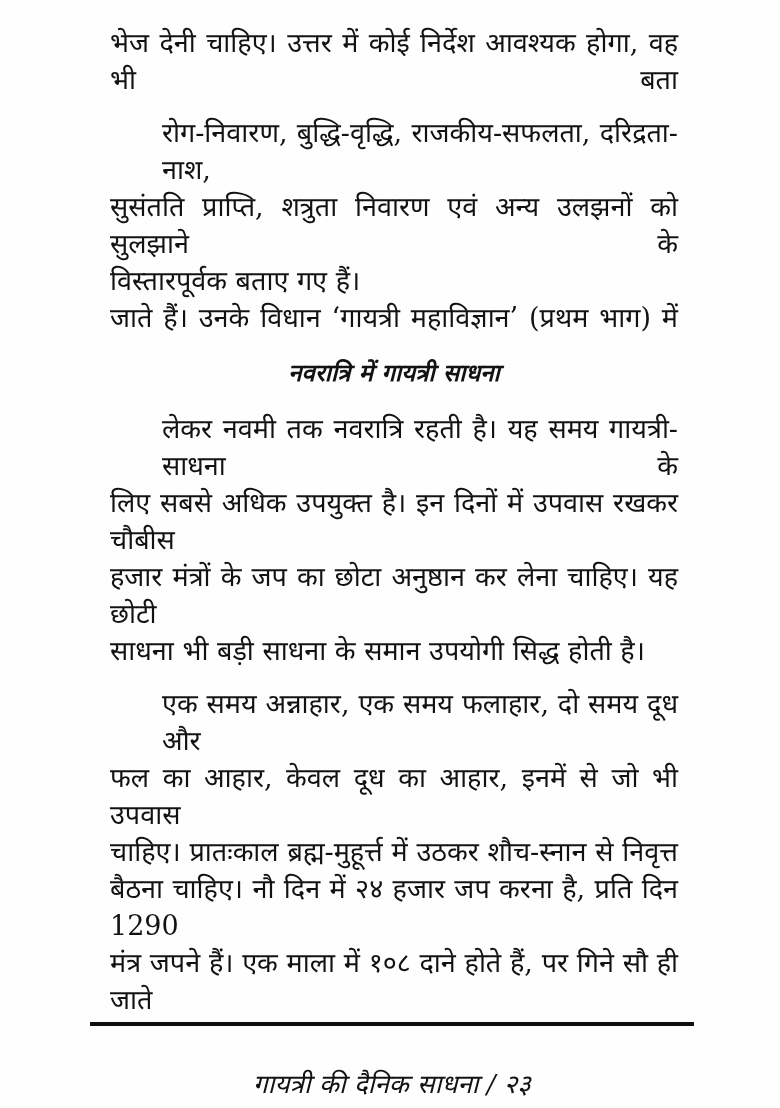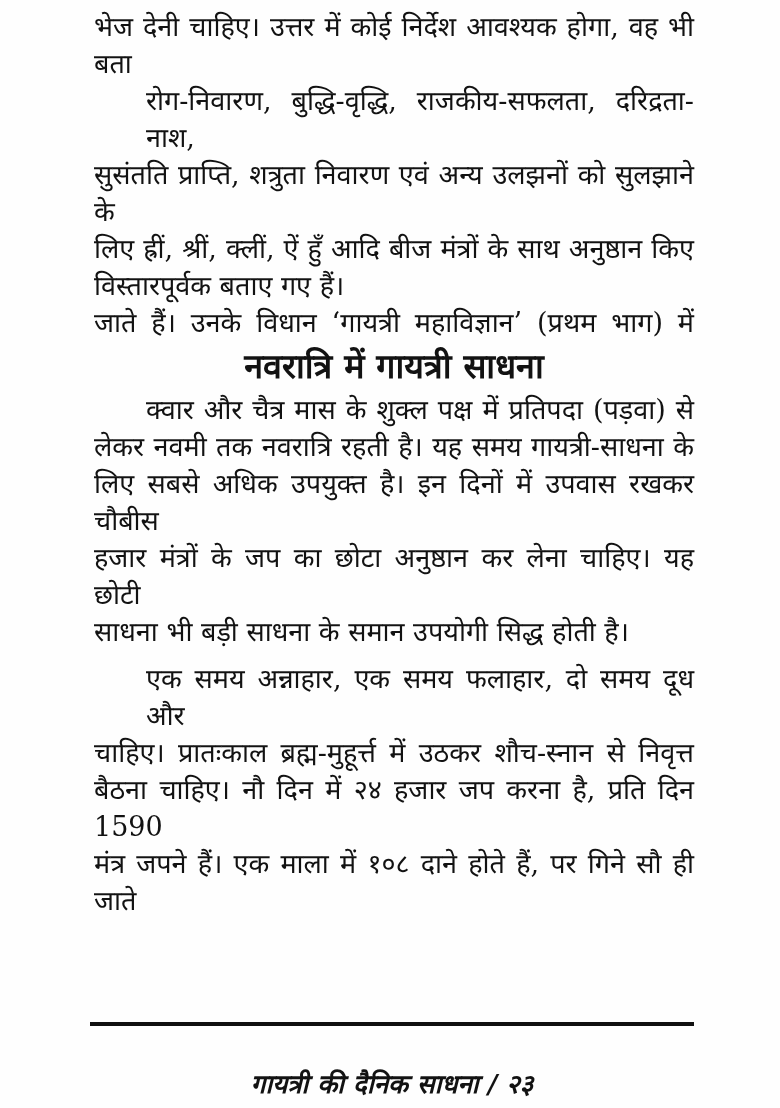--- a/index.html
+++ b/index.html
@@ -16,89 +16,89 @@
     color: #121212;
     font-family: "DejaVu Serif", "DejaVu Sans", serif;
     overflow: hidden;
   }
   .content {
     position: absolute;
     left: 94px;
     top: 8px;
     width: 600px;
   }
-  .para { margin: 0; }
+  .para { margin: 16px; }
   .line {
     font-size: 27px;
     line-height: 37px;
     text-align: justify;
     text-align-last: justify;
   }
   .line.last {
     text-align-last: left;
   }
   
   .para.indent .line:first-child {
     padding-left: 52px;
   }
   .heading {
-    font-size: 34px;
+    font-size: 24px;
     font-weight: 700;
     text-align: center;
     line-height: 42px;
     margin: 4px 0 4px 0;
+    font-style: italic;
   }
   .gap-top { margin-top: 10px; }
   .footer {
     position: absolute;
     left: 90px;
     width: 604px;
     bottom: 6px;
   }
   .footer-rule {
     height: 4px;
     background: #101010;
     margin-bottom: 5px;
   }
   .footer-text {
     text-align: center;
     font-size: 26px;
-    font-weight: 700;
+    font-weight: 400;
     font-style: italic;
     line-height: 36px;
     margin-top: 40px;
   }
 </style>
 </head>
 <body>
 
 <div class="page">
   <div class="content">
     <div class="para">
         <div class="line">भेज देनी चाहिए। उत्तर में कोई निर्देश आवश्यक होगा, वह भी बता</div>
       </div>
     <div class="para indent">
         <div class="line">रोग-निवारण, बुद्धि-वृद्धि, राजकीय-सफलता, दरिद्रता-नाश,</div>
         <div class="line">सुसंतति प्राप्ति, शत्रुता निवारण एवं अन्य उलझनों को सुलझाने के</div>
-        <div class="line">लिए ह्रीं, श्रीं, क्लीं, ऐं हुँ आदि बीज मंत्रों के साथ अनुष्ठान किए</div>
         <div class="line last">विस्तारपूर्वक बताए गए हैं।</div>
         <div class="line">जाते हैं। उनके विधान ‘गायत्री महाविज्ञान’ (प्रथम भाग) में</div>
       </div>
     <div class="heading">नवरात्रि में गायत्री साधना</div>
     <div class="para indent">
-        <div class="line">क्वार और चैत्र मास के शुक्ल पक्ष में प्रतिपदा (पड़वा) से</div>
         <div class="line">लेकर नवमी तक नवरात्रि रहती है। यह समय गायत्री-साधना के</div>
         <div class="line">लिए सबसे अधिक उपयुक्त है। इन दिनों में उपवास रखकर चौबीस</div>
         <div class="line">हजार मंत्रों के जप का छोटा अनुष्ठान कर लेना चाहिए। यह छोटी</div>
         <div class="line last">साधना भी बड़ी साधना के समान उपयोगी सिद्ध होती है।</div>
       </div>
     <div class="para indent gap-top">
         <div class="line">एक समय अन्नाहार, एक समय फलाहार, दो समय दूध और</div>
+        <div class="line">फल का आहार, केवल दूध का आहार, इनमें से जो भी उपवास</div>
         <div class="line">चाहिए। प्रातःकाल ब्रह्म-मुहूर्त्त में उठकर शौच-स्नान से निवृत्त</div>
-        <div class="line">बैठना चाहिए। नौ दिन में २४ हजार जप करना है, प्रति दिन 1590</div>
+        <div class="line">बैठना चाहिए। नौ दिन में २४ हजार जप करना है, प्रति दिन 1290</div>
         <div class="line">मंत्र जपने हैं। एक माला में १०८ दाने होते हैं, पर गिने सौ ही जाते</div>
       </div>
   </div>
 
   <div class="footer">
     <div class="footer-rule"></div>
     <div class="footer-text">गायत्री की दैनिक साधना / २३</div>
   </div>
 </div>
 

